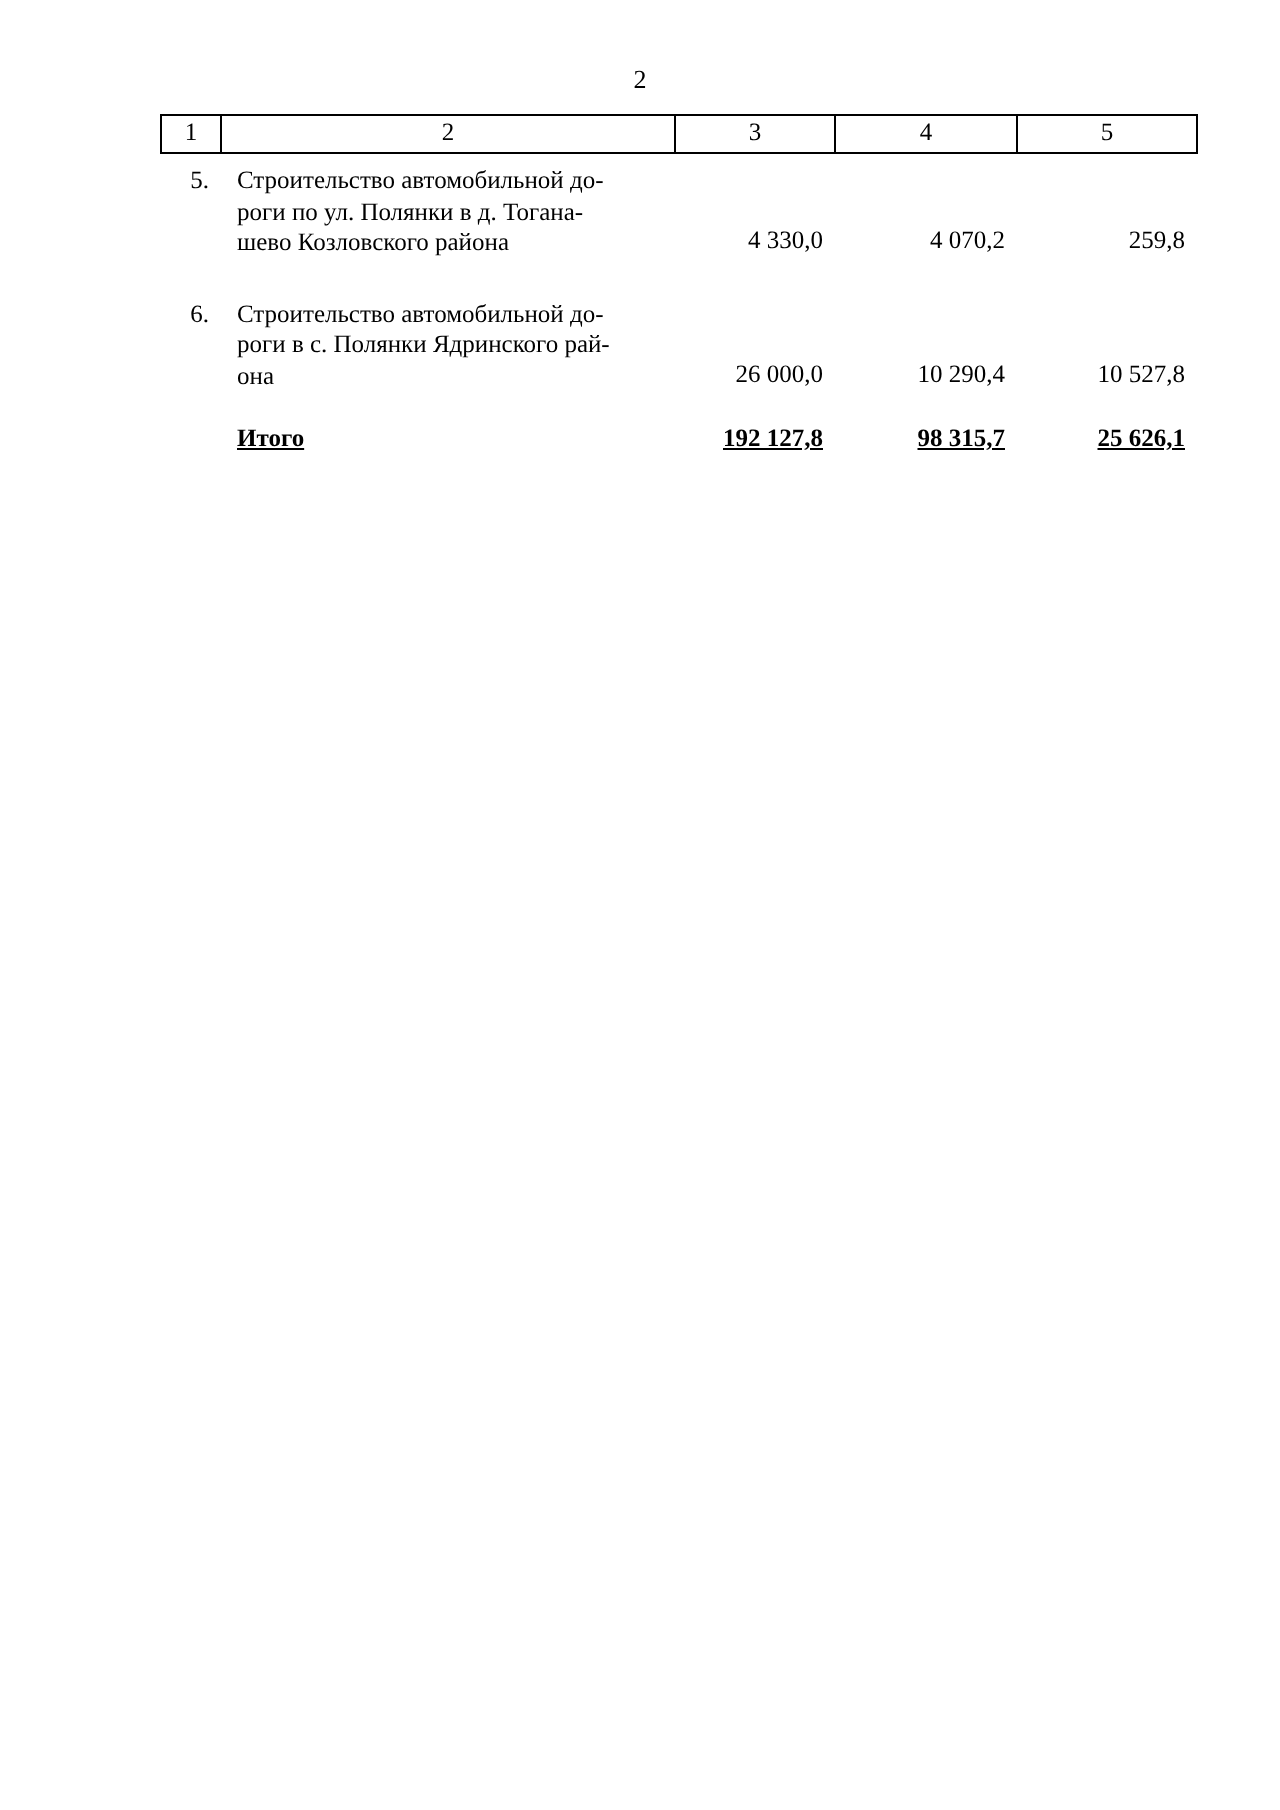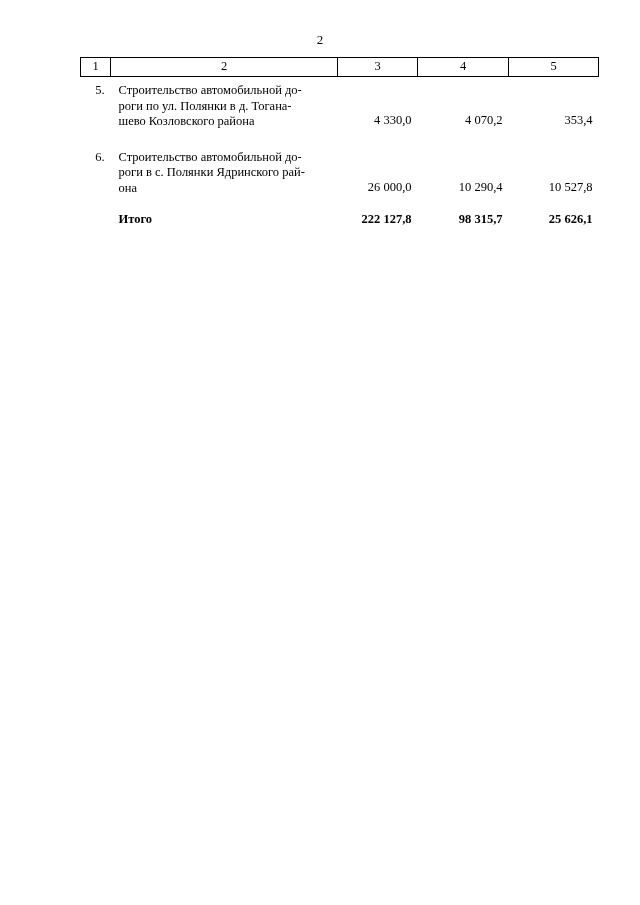--- a/index.html
+++ b/index.html
@@ -88,20 +88,21 @@
   }
   .spacer td {
     height: 14px;
     font-size: 1px;
     line-height: 14px;
   }
   .total-row td {
     font-weight: bold;
     font-size: 12.5px;
     line-height: 15.5px;
+    text-decoration: underline;
   }
   .total-row .c-desc {
     padding-top: 2px !important;
   }
   .total-row .c-val {
     vertical-align: top !important;
     padding-top: 2px !important;
   }
   .nowrap { white-space: nowrap; }
 </style>
@@ -131,21 +132,21 @@
 
       <tr class="body-row">
         <td class="c-num">5.</td>
         <td class="c-desc">
           <div>Строительство автомобильной до-</div>
           <div>роги по ул. Полянки в д. Тогана-</div>
           <div>шево Козловского района</div>
         </td>
         <td class="c-val nowrap">4 330,0</td>
         <td class="c-val nowrap">4 070,2</td>
-        <td class="c-val nowrap">353,4</td>
+        <td class="c-val nowrap">259,8</td>
       </tr>
 
       <tr class="spacer">
         <td></td>
           <td></td>
           <td></td>
           <td></td>
           <td></td>
       </tr>
 
@@ -165,20 +166,20 @@
         <td></td>
           <td></td>
           <td></td>
           <td></td>
           <td></td>
       </tr>
 
       <tr class="body-row total-row">
         <td class="c-num"></td>
         <td class="c-desc">Итого</td>
-        <td class="c-val nowrap">222 127,8</td>
+        <td class="c-val nowrap">192 127,8</td>
         <td class="c-val nowrap">98 315,7</td>
         <td class="c-val nowrap">25 626,1</td>
       </tr>
     </tbody>
   </table>
 
 </div>
 
 </body></html>

